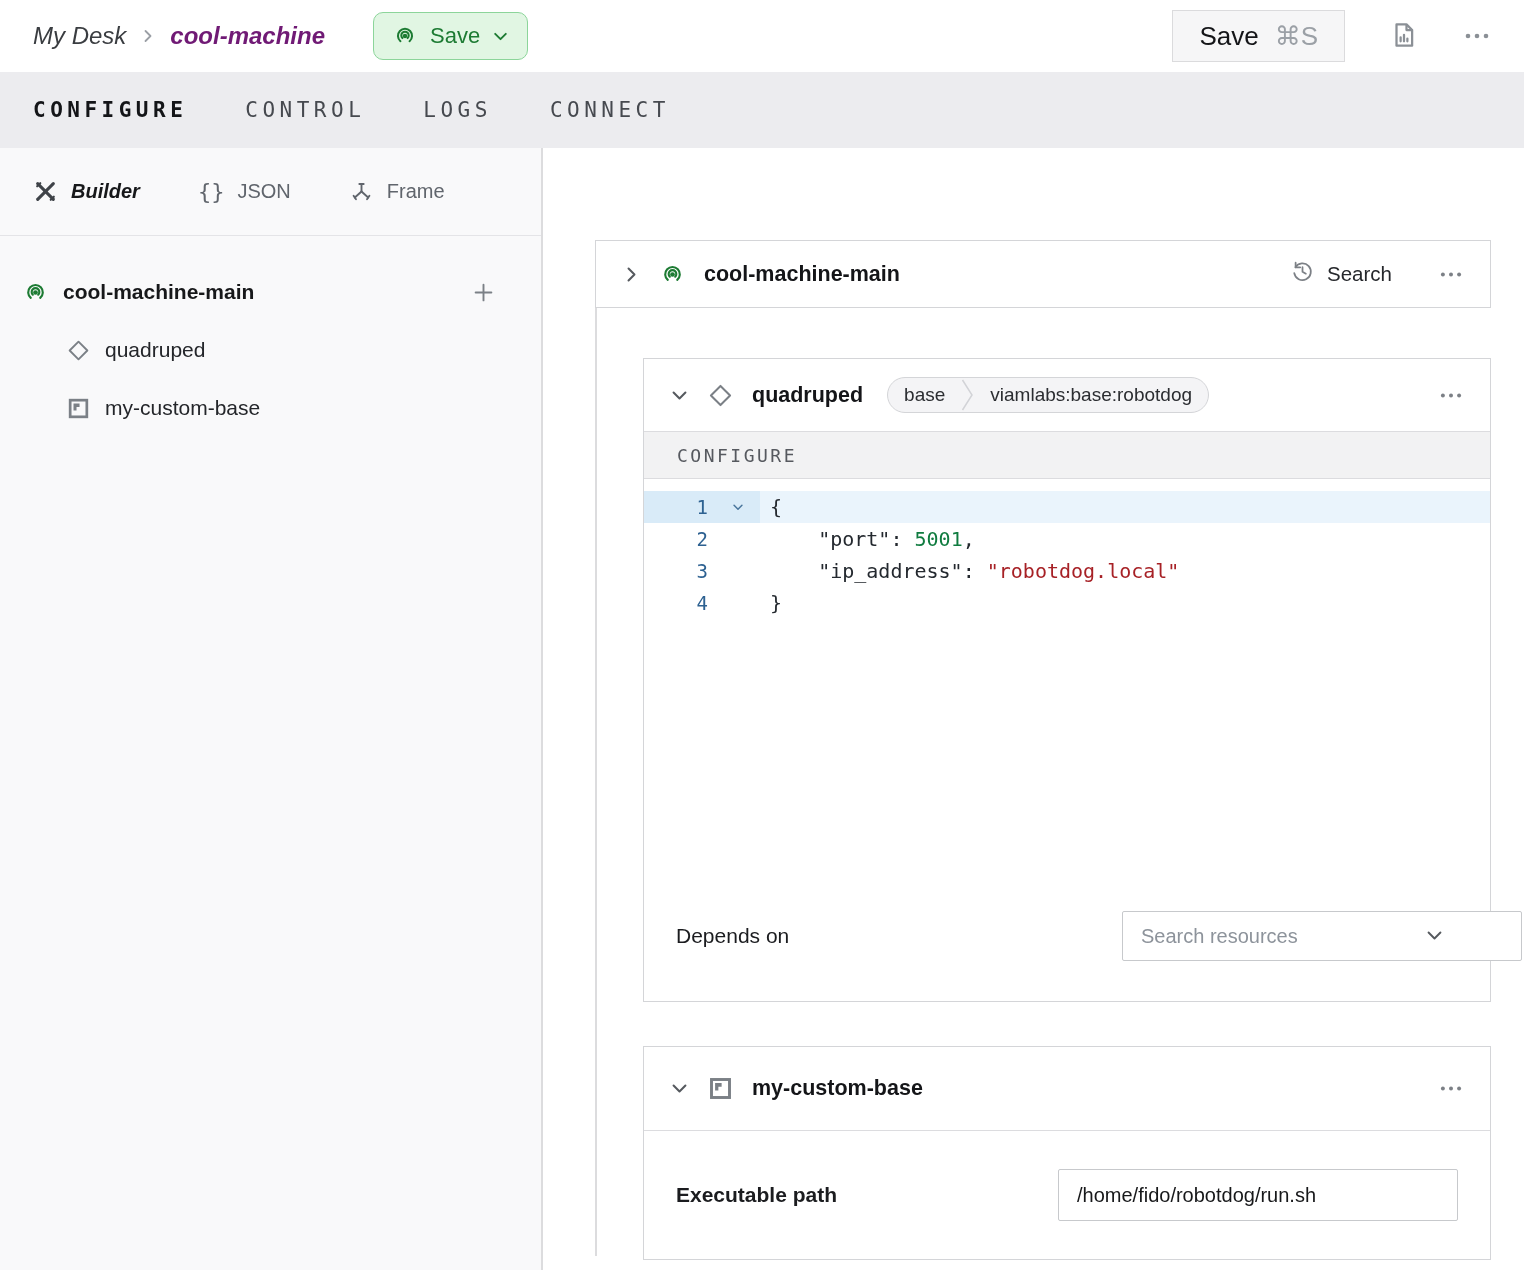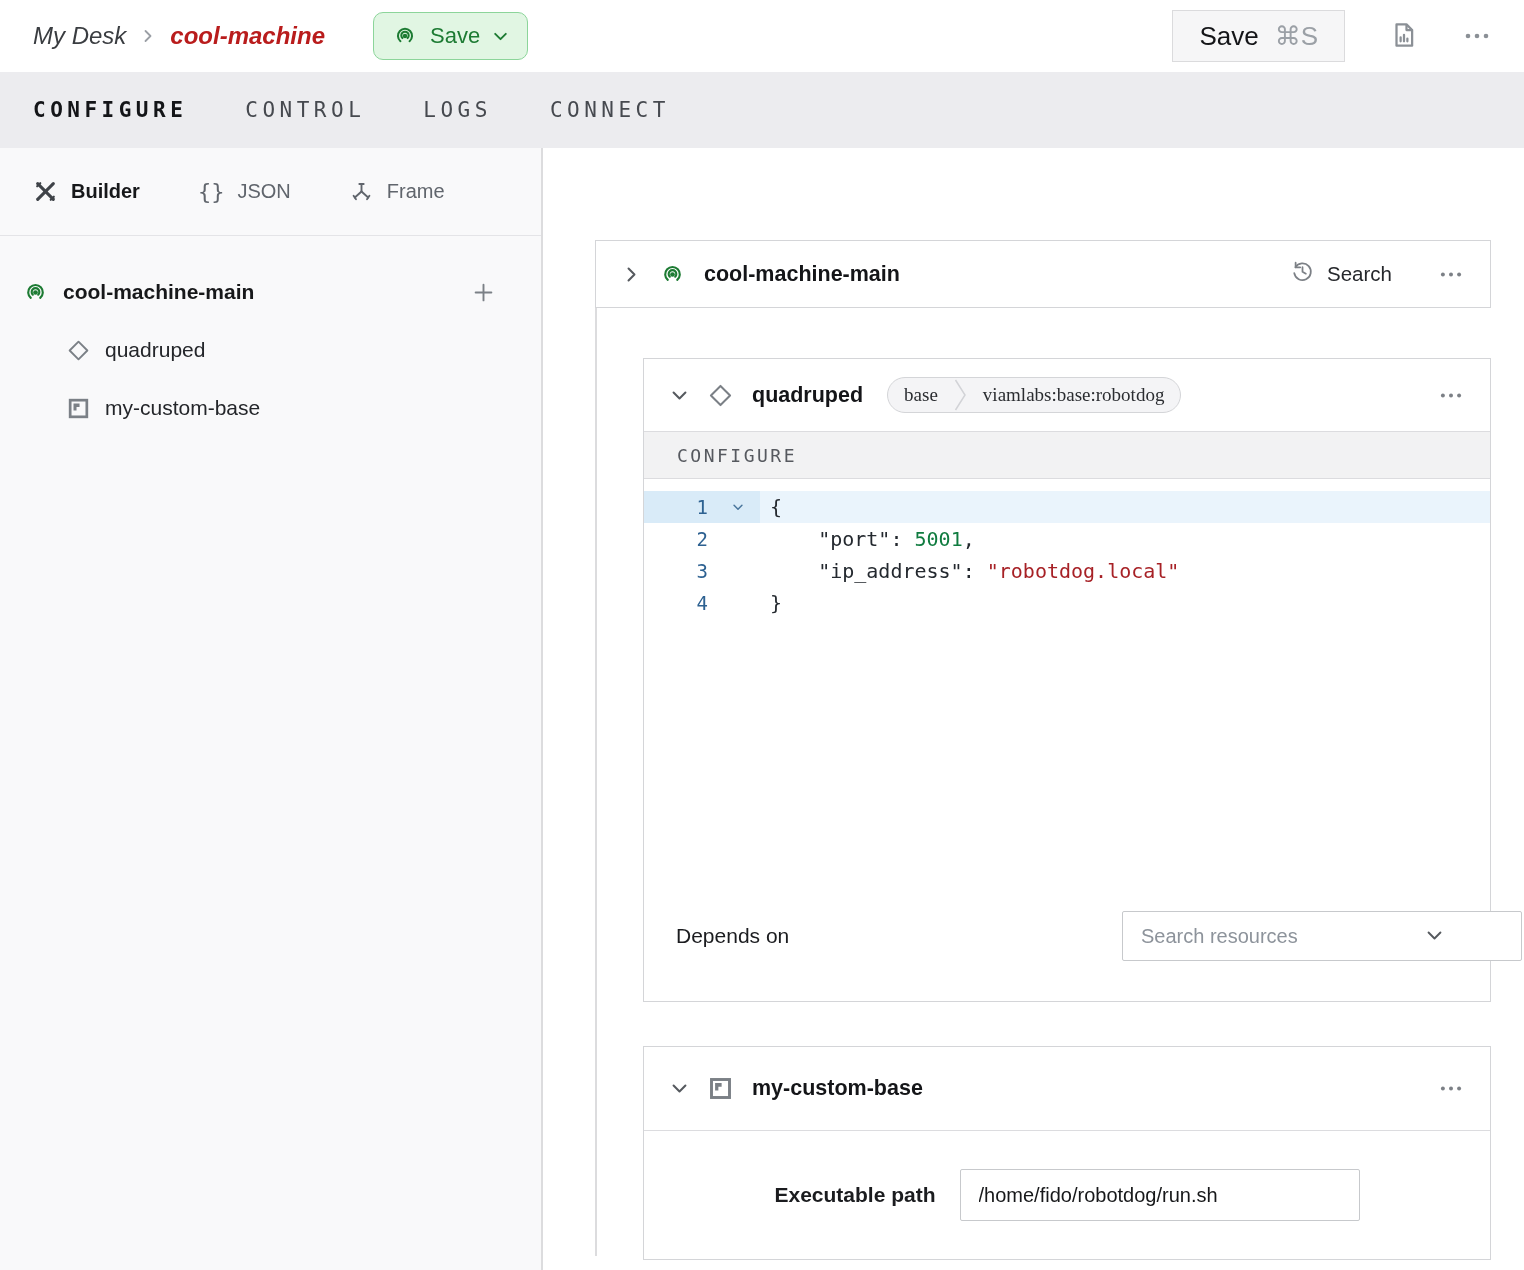--- a/index.html
+++ b/index.html
@@ -5,21 +5,21 @@
   * { margin:0; padding:0; box-sizing:border-box; }
   html,body { width:1524px; height:1270px; overflow:hidden; background:#fff;
     font-family:"Liberation Sans","DejaVu Sans",sans-serif; color:#17181a; }
   .app { width:1524px; height:1270px; display:flex; flex-direction:column; }
 
   
   .topbar { height:72px; flex:0 0 72px; display:flex; align-items:center; padding:0 33px; background:#fff; }
   .breadcrumb { display:flex; align-items:center; gap:14px; font-size:24px;font-style:italic; }
   .bc-parent { color:#3a3d41; cursor:pointer; }
   .bc-sep { color:#9b9fa5; display:flex; align-items:center; }
-  .bc-current { font-weight:700; color:#b91c1c; }
+  .bc-current { font-weight:700; color:#701a75; }
   .live-badge { margin-left:48px; height:48px; padding:0 18px; display:flex; align-items:center; gap:12px;
     background:#e1f6e3; border:1.5px solid #8cd59a; border-radius:10px; font-size:22px; color:#1d7b33; cursor:pointer; }
   .live-badge svg { display:block; }
   .topbar-spacer { flex:1; }
   .save-btn { height:52px; padding:0 26px; display:flex; align-items:center; gap:16px; background:#f6f6f7;
     border:1px solid #dbdbdd; font-size:26px; color:#141518; cursor:pointer; font-family:inherit; }
   .save-kbd { color:#9ba0a6; font-family:"Liberation Sans","DejaVu Sans",sans-serif; }
   .icon-btn { background:none; border:none; color:#8b9096; margin-left:44px; cursor:pointer; display:flex; align-items:center; }
 
   
@@ -27,21 +27,21 @@
     padding:0 33px; gap:58px; font-family:"DejaVu Sans Mono","Liberation Mono",monospace; font-size:21px; letter-spacing:4.5px; }
   .tab { color:#46494f; cursor:pointer; white-space:nowrap; }
   .tab.active { color:#141518; font-weight:700; }
 
   
   .content { flex:1; display:flex; min-height:0; }
   .sidebar { width:543px; flex:0 0 543px; background:#f9f9fa; border-right:2px solid #dcdcde; display:flex; flex-direction:column; }
   .sidebar-modes { height:88px; flex:0 0 88px; display:flex; align-items:center; padding:0 33px; gap:58px; border-bottom:1px solid #e4e4e7; }
   .mode { display:flex; align-items:center; gap:13px; font-size:20px; color:#60656c; cursor:pointer; }
   .mode svg { display:block; }
-  .mode.active { color:#17181a; font-weight:700; }
+  .mode.active { color:#17181a; font-weight:700;font-style:italic; }
   .mode.active .mode-icon { color:#3f4348; }
   .braces-glyph { font-family:"DejaVu Sans Mono","Liberation Mono",monospace; font-size:22px; color:#60656c; }
 
   .tree { padding:38px 44px 0 22px; }
   .tree-root-row { display:flex; align-items:center; gap:14px; height:36px; cursor:pointer; }
   .tree-root-name { font-size:21px; font-weight:700; color:#17181a; }
   .tree-plus { margin-left:auto; background:none; border:none; color:#7b8086; cursor:pointer; display:flex; }
   .tree-children { margin-left:44px; }
   .tree-child-row { display:flex; align-items:center; gap:14px; height:36px; margin-top:22px; font-size:21px; color:#24262a; cursor:pointer; }
   .tree-icon { color:#7b8086; display:flex; }
@@ -56,21 +56,21 @@
   .card-title { font-size:21.5px; font-weight:700; color:#141518; }
   .chev { color:#55595e; display:flex; cursor:pointer; background:none; border:none; padding:0; }
   .history-btn { margin-left:auto; display:flex; align-items:center; gap:12px; background:none; border:none;
     font-size:20.5px; color:#26282c; cursor:pointer; font-family:inherit; }
   .history-btn svg { color:#7c8086; }
   .dots-btn { background:none; border:none; color:#7c8086; cursor:pointer; display:flex; margin-left:28px; }
 
   .quadruped-card { width:848px; margin-left:48px; margin-top:50px; }
   .res-header { height:72px; display:flex; align-items:center; padding:0 26px; gap:18px; }
   .badge-pill { margin-left:6px; height:36px; display:flex; align-items:center; background:#f4f4f6;
-    border:1px solid #d4d5d8; border-radius:18px; overflow:hidden;font-family:Liberation Serif, serif; }
+    border:1px solid #d4d5d8; border-radius:18px; overflow:hidden; }
   .badge-seg { padding:0 16px; font-size:19px; color:#2b2d31; white-space:nowrap; }
   .badge-div { display:flex; align-items:center; height:100%; }
 
   .panel-tabbar { height:48px; background:#f2f2f3; border-top:1px solid #dcdcdf; border-bottom:1px solid #dcdcdf;
     display:flex; align-items:center; padding:0 33px; }
   .panel-tab { font-family:"DejaVu Sans Mono","Liberation Mono",monospace; font-size:18px; letter-spacing:2.5px; color:#56595f; }
 
   .editor { height:422px; padding-top:12px; font-family:"DejaVu Sans Mono","Liberation Mono",monospace; font-size:20px; cursor:text; }
   .code-line { display:flex; height:32px; line-height:32px; }
   .ln-cell { width:72px; flex:0 0 72px; text-align:right; padding-right:8px; color:#2d6191; font-size:19px; }
@@ -84,21 +84,21 @@
   .depends-row { display:flex; align-items:center; justify-content:space-between; padding:10px 32px 40px; }
   .field-label { font-size:21px; font-weight:400; color:#1b1c1f; }
   .select-wrap { position:relative; width:336px;border-radius:16px; }
   .select-input { width:400px; height:50px; border:1px solid #c7c9cc; border-radius:2px; padding:0 48px 0 18px;
     font-size:20px; font-family:inherit; color:#17181a; background:#fff; }
   .select-input::placeholder { color:#8d939b; }
   .select-chev { position:absolute; right:14px; top:15px; color:#55595e; pointer-events:none; }
 
   .module-card { width:848px; margin-left:48px; margin-top:44px; }
   .module-header { height:84px; display:flex; align-items:center; padding:0 26px; gap:18px; border-bottom:1px solid #dcdcdf; }
-  .module-body { display:flex; align-items:center; justify-content:center; padding:38px 32px;gap:24px; }
+  .module-body { display:flex; align-items:center; justify-content:space-between; padding:38px 32px;gap:24px; }
   .exec-label { font-size:21px; font-weight:600; color:#1b1c1f; }
   .text-input { width:400px; height:52px; border:1px solid #c7c9cc; border-radius:2px; padding:0 18px;
     font-size:20px; font-family:inherit; color:#17181a; background:#fff; }
 </style>
 </head>
 <body>
 
 <div class="app">
 
   <header class="topbar">

